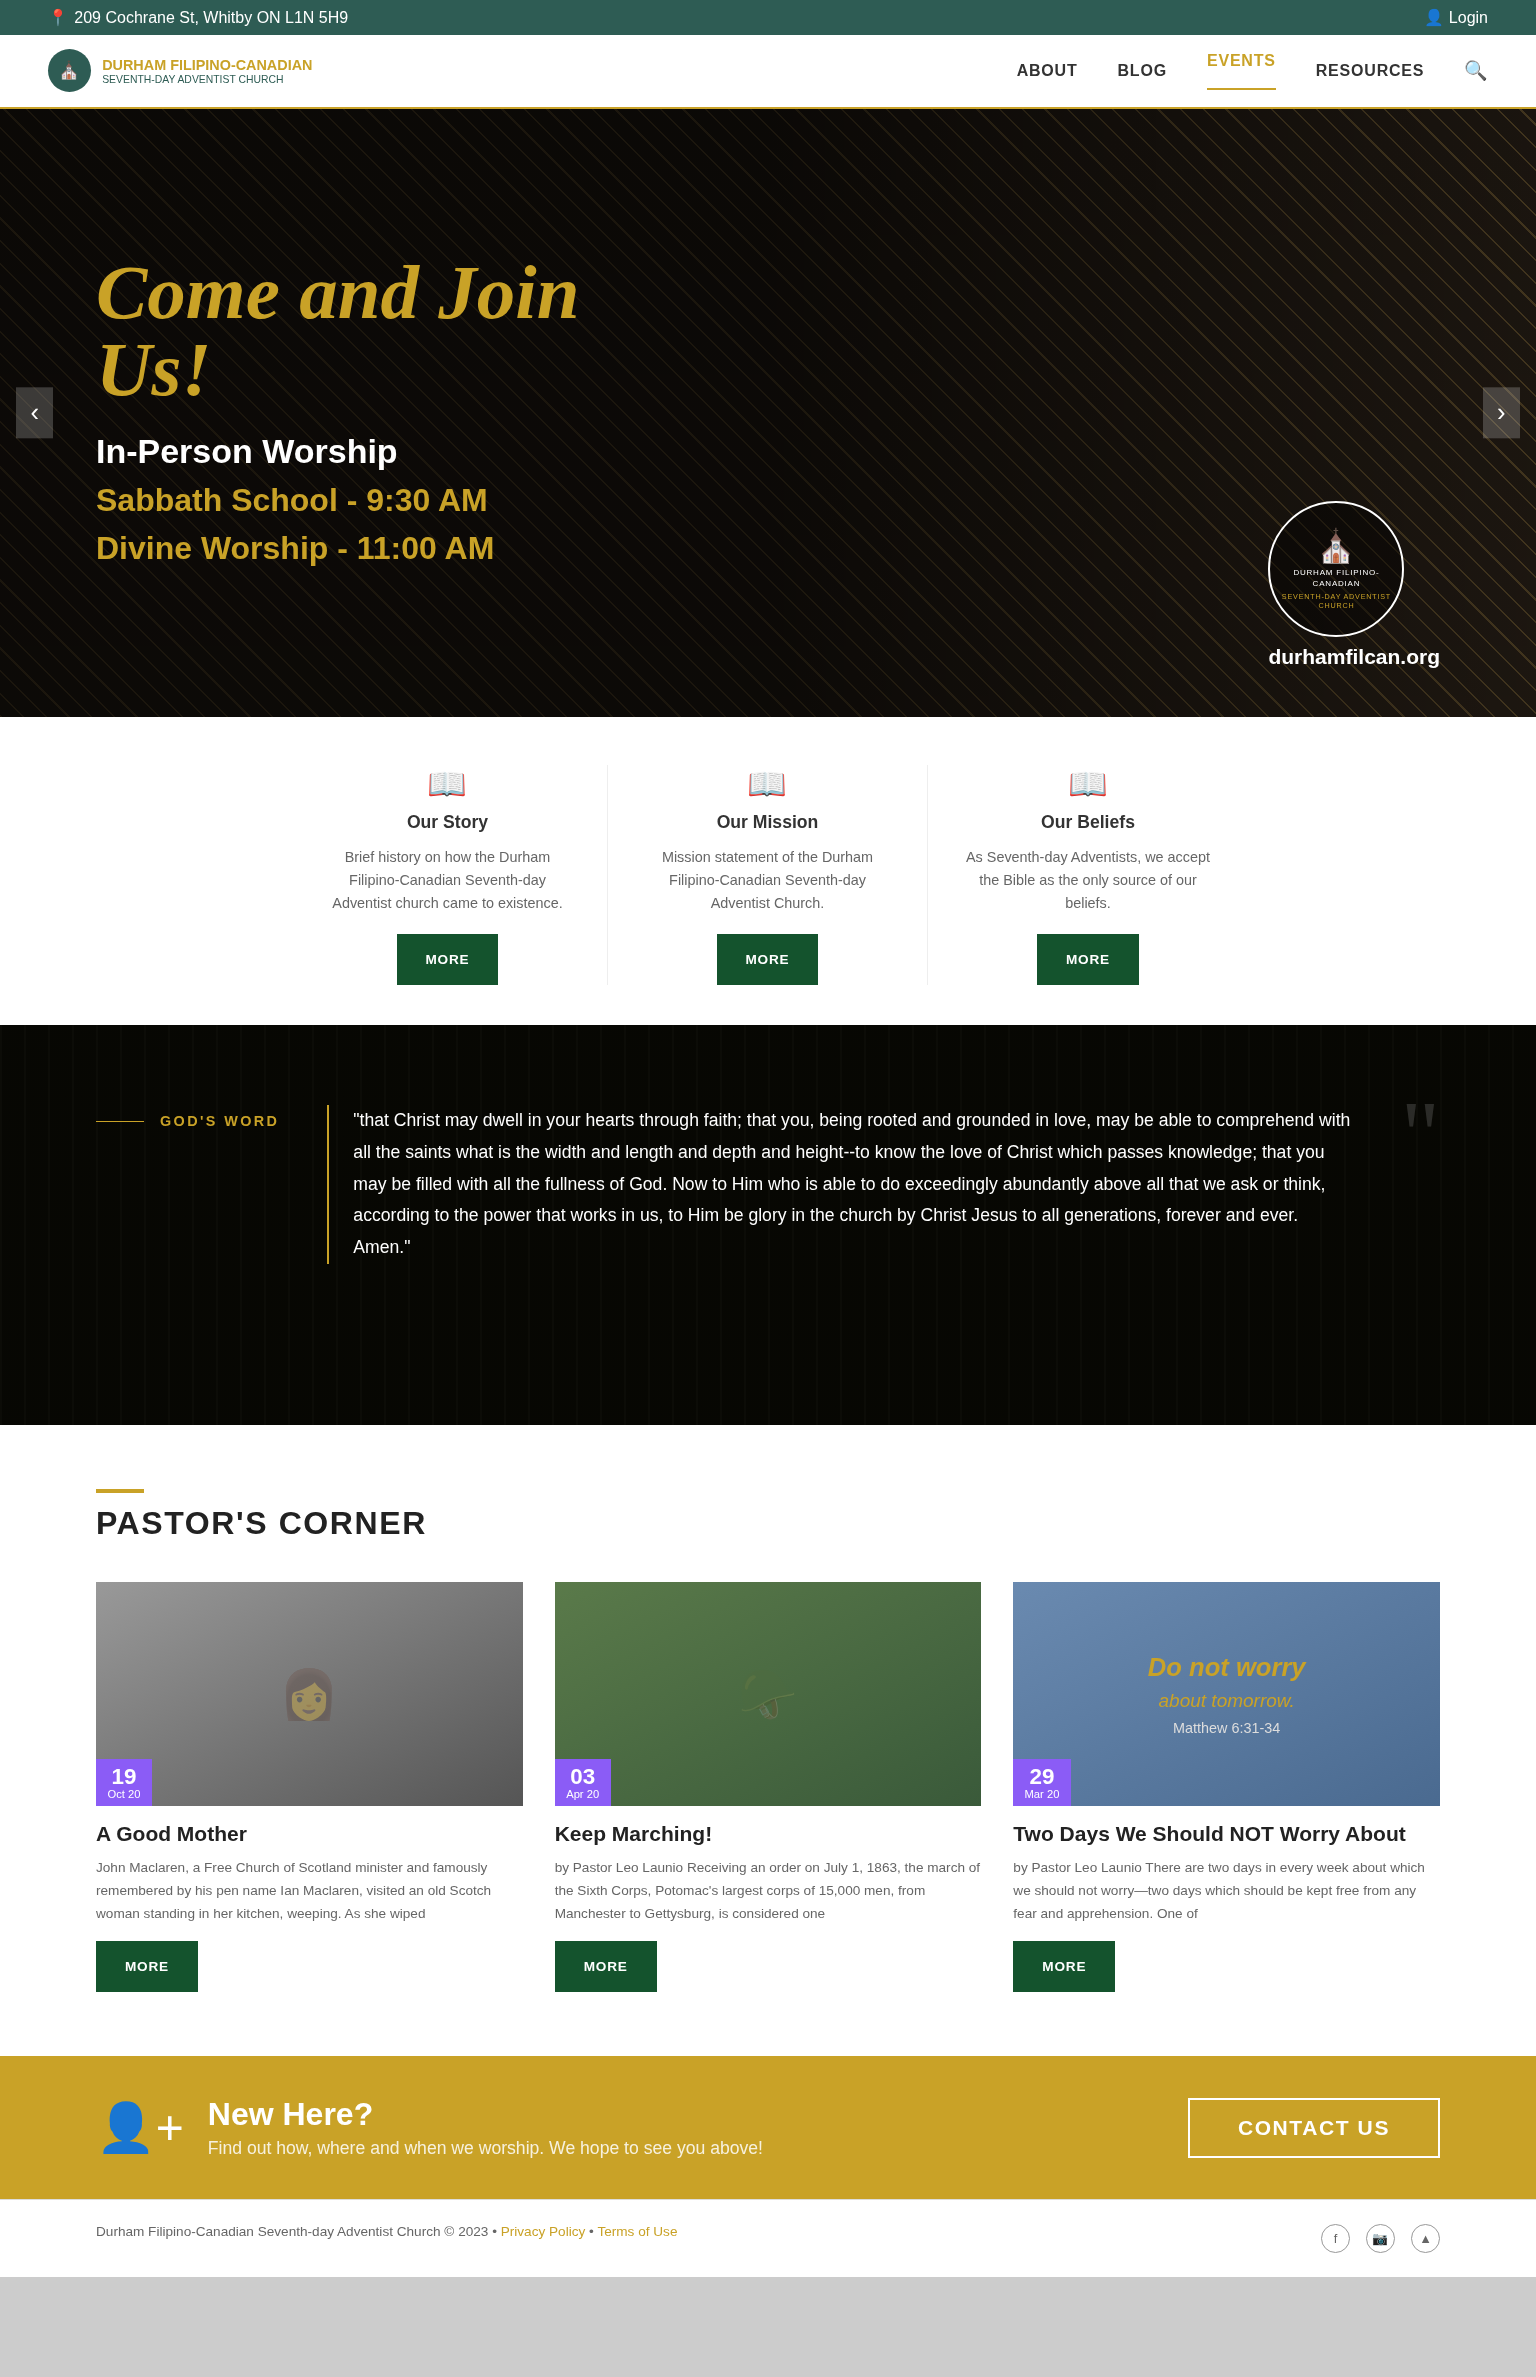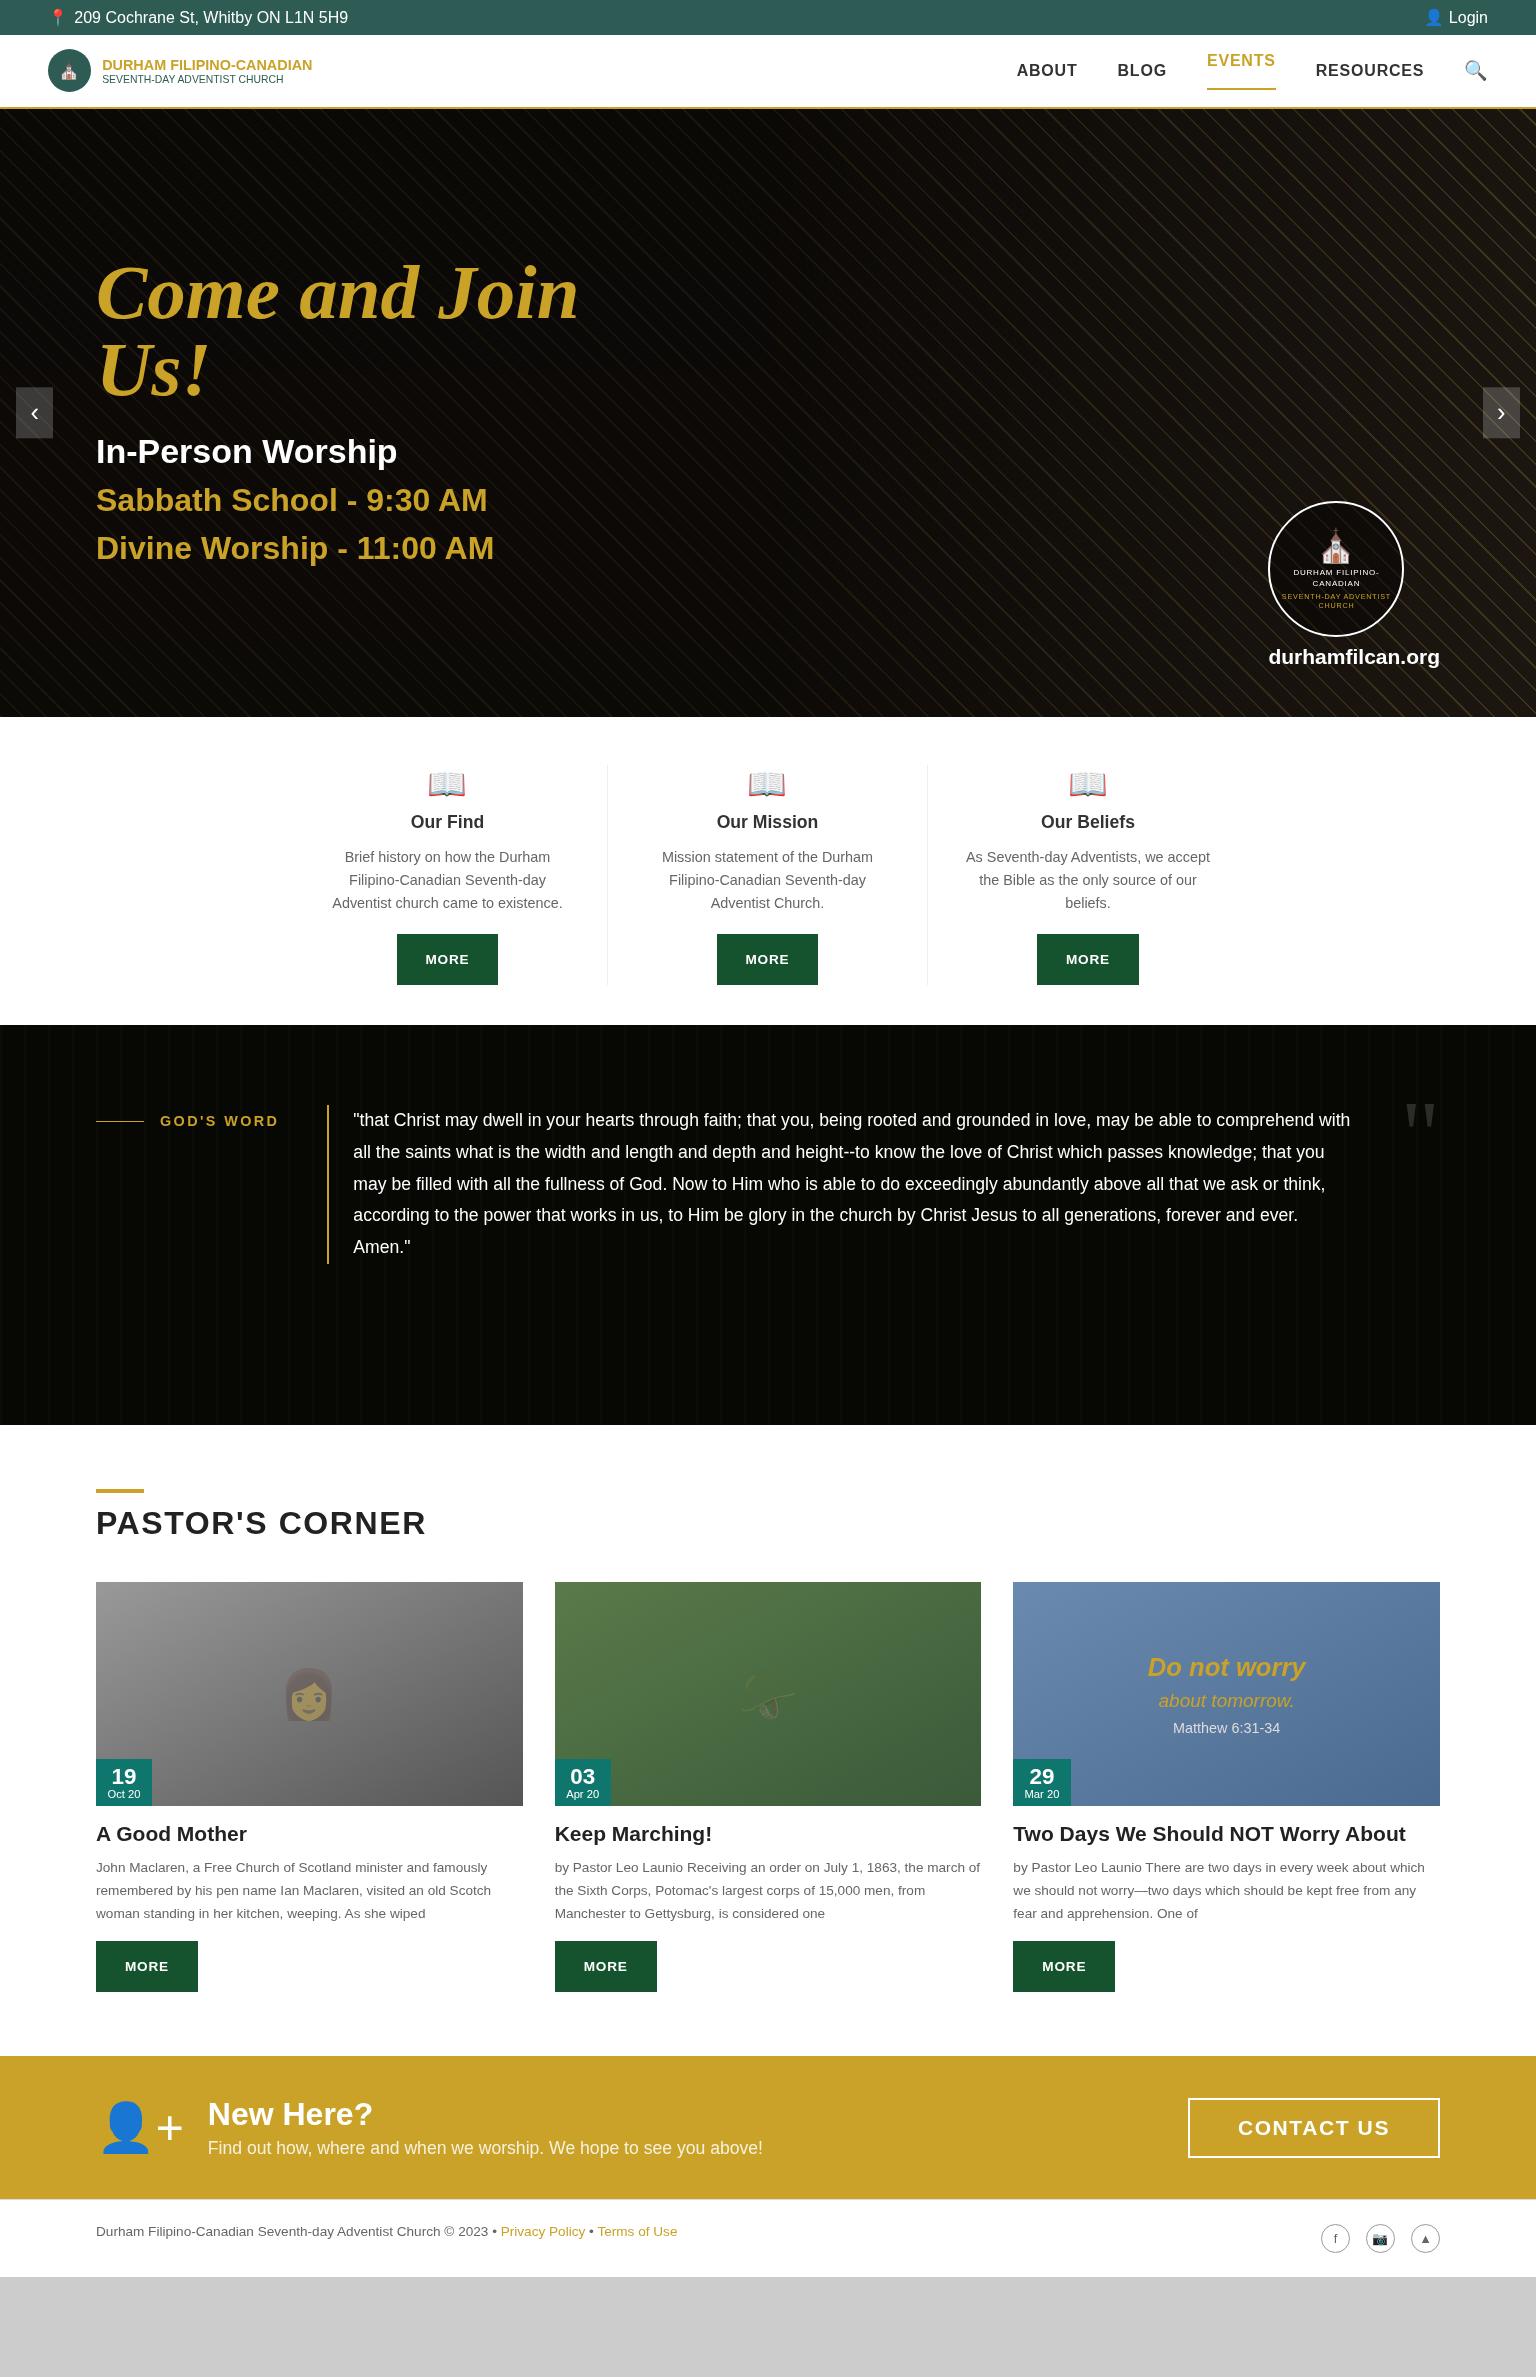--- a/index.html
+++ b/index.html
@@ -166,21 +166,21 @@
     .section-title { font-size: 32px; font-weight: bold; color: #222; text-transform: uppercase; margin-bottom: 40px; letter-spacing: 1.6px; }
     .cards-grid { display: flex; gap: 32px; }
     .post-card { flex: 1; }
     .post-thumb {
       position: relative; overflow: hidden;
       height: 224px; background: #888;
       margin-bottom: 16px;
     }
     .post-date-badge {
       position: absolute; bottom: 0; left: 0;
-      background: #0f766e; color: #fff;
+      background: #8b5cf6; color: #fff;
       padding: 6.4px 11.2px; text-align: center;
       min-width: 56px;
     }
     .post-date-day { font-size: 22.4px; font-weight: bold; line-height: 1; }
     .post-date-month { font-size: 11.2px; }
     .post-card-title { font-size: 21px; font-weight: bold; color: #222; margin-bottom: 9.6px; }
     .post-card-text { font-size: 13.6px; color: #666; line-height: 1.7; margin-bottom: 16px; }
     
     .thumb-1 {
       background: linear-gradient(to bottom right, #999 0%, #555 100%);
@@ -293,21 +293,21 @@
       <div style="font-size:8px;line-height:1.3;">DURHAM FILIPINO-CANADIAN</div>
       <div style="font-size:7.2px;margin-top:3.2px;color:#c9a227;">Seventh-day Adventist Church</div>
     </div>
     <div class="hero-url">durhamfilcan.org</div>
   </div>
 </div>
 
 <div class="info-cards">
   <div class="info-card">
     <div class="info-card-icon">📖</div>
-    <div class="info-card-title">Our Find</div>
+    <div class="info-card-title">Our Story</div>
     <div class="info-card-text">Brief history on how the Durham Filipino-Canadian Seventh-day Adventist church came to existence.</div>
     <button class="btn-more">MORE</button>
   </div>
   <div class="info-card">
     <div class="info-card-icon">📖</div>
     <div class="info-card-title">Our Mission</div>
     <div class="info-card-text">Mission statement of the Durham Filipino-Canadian Seventh-day Adventist Church.</div>
     <button class="btn-more">MORE</button>
   </div>
   <div class="info-card">

